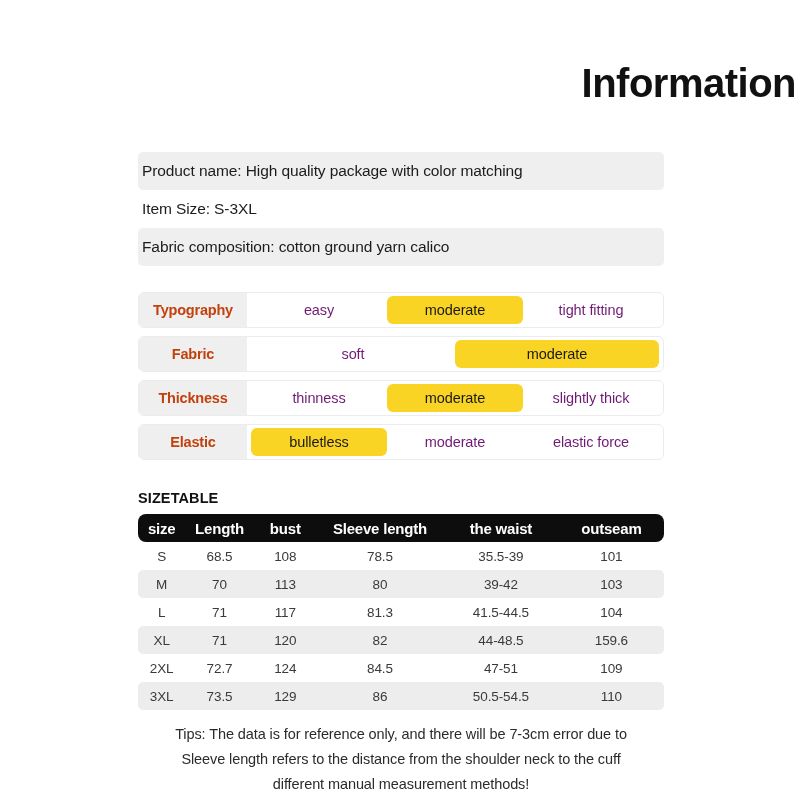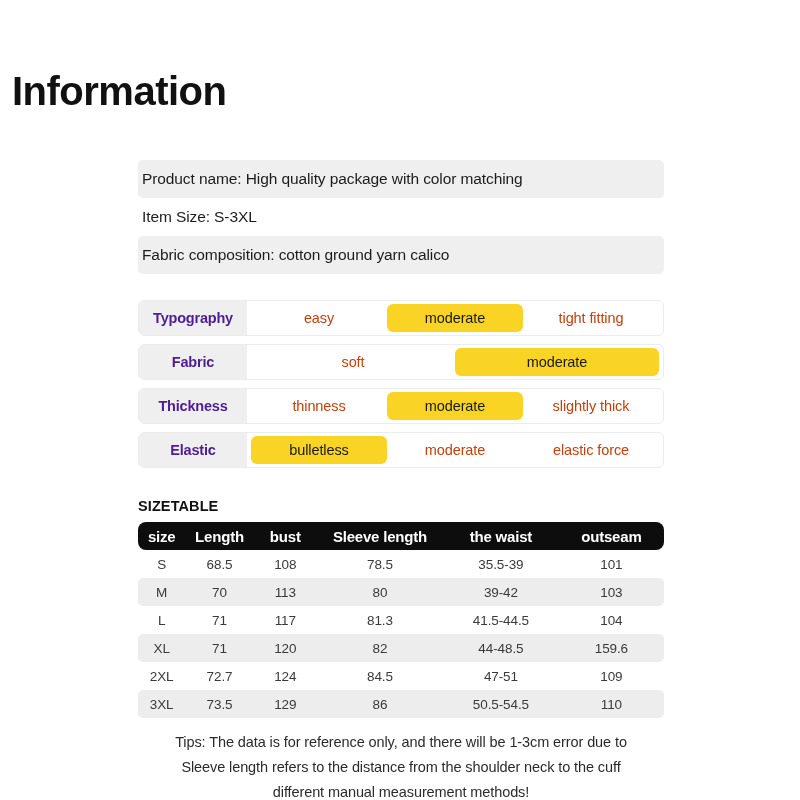--- a/index.html
+++ b/index.html
@@ -16,26 +16,26 @@
   }
   .page {
     width: 800px;
     height: 800px;
     position: relative;
     box-sizing: border-box;
   }
 
   
   .title {
-    text-align: left;
+    text-align: right;
     font-size: 40px;
     font-weight: 700;
     letter-spacing: -0.5px;
     color: #111111;
-    margin: 12px;
+    margin: 4px;
     padding-top: 56px;
     line-height: 1.15;
   }
 
   
   .content {
     width: 526px;
     margin: 0 auto;
     margin-left: 138px;
     margin-right: 138px;
@@ -78,37 +78,37 @@
     background: #ffffff;
   }
   .attr-label {
     flex: 0 0 108px;
     background: #efefef;
     display: flex;
     align-items: center;
     justify-content: center;
     font-size: 14.5px;
     font-weight: 700;
-    color: #4c1d95;
+    color: #c2410c;
     letter-spacing: -0.2px;
   }
   .attr-options {
     flex: 1 1 auto;
     display: flex;
     align-items: center;
     padding: 3px 4px;
     box-sizing: border-box;
   }
   .attr-opt {
     flex: 1 1 0;
     display: flex;
     align-items: center;
     justify-content: center;
     font-size: 14.5px;
-    color: #c2410c;
+    color: #701a75;
     height: 100%;
     border-radius: 6px;
     letter-spacing: -0.1px;
     box-sizing: border-box;
   }
   .attr-opt.active {
     background: #fad424;
     color: #1a1a1a;
   }
 
@@ -293,19 +293,19 @@
               <td>129</td>
               <td>86</td>
               <td>50.5-54.5</td>
               <td>110</td>
             </tr>
           </tbody>
       </table>
     </div>
 
     <div class="tips">
-        <div>Tips: The data is for reference only, and there will be 1-3cm error due to</div>
+        <div>Tips: The data is for reference only, and there will be 7-3cm error due to</div>
         <div>Sleeve length refers to the distance from the shoulder neck to the cuff</div>
         <div>different manual measurement methods!</div>
       </div>
 
   </div>
 </div>
 
 </body></html>

